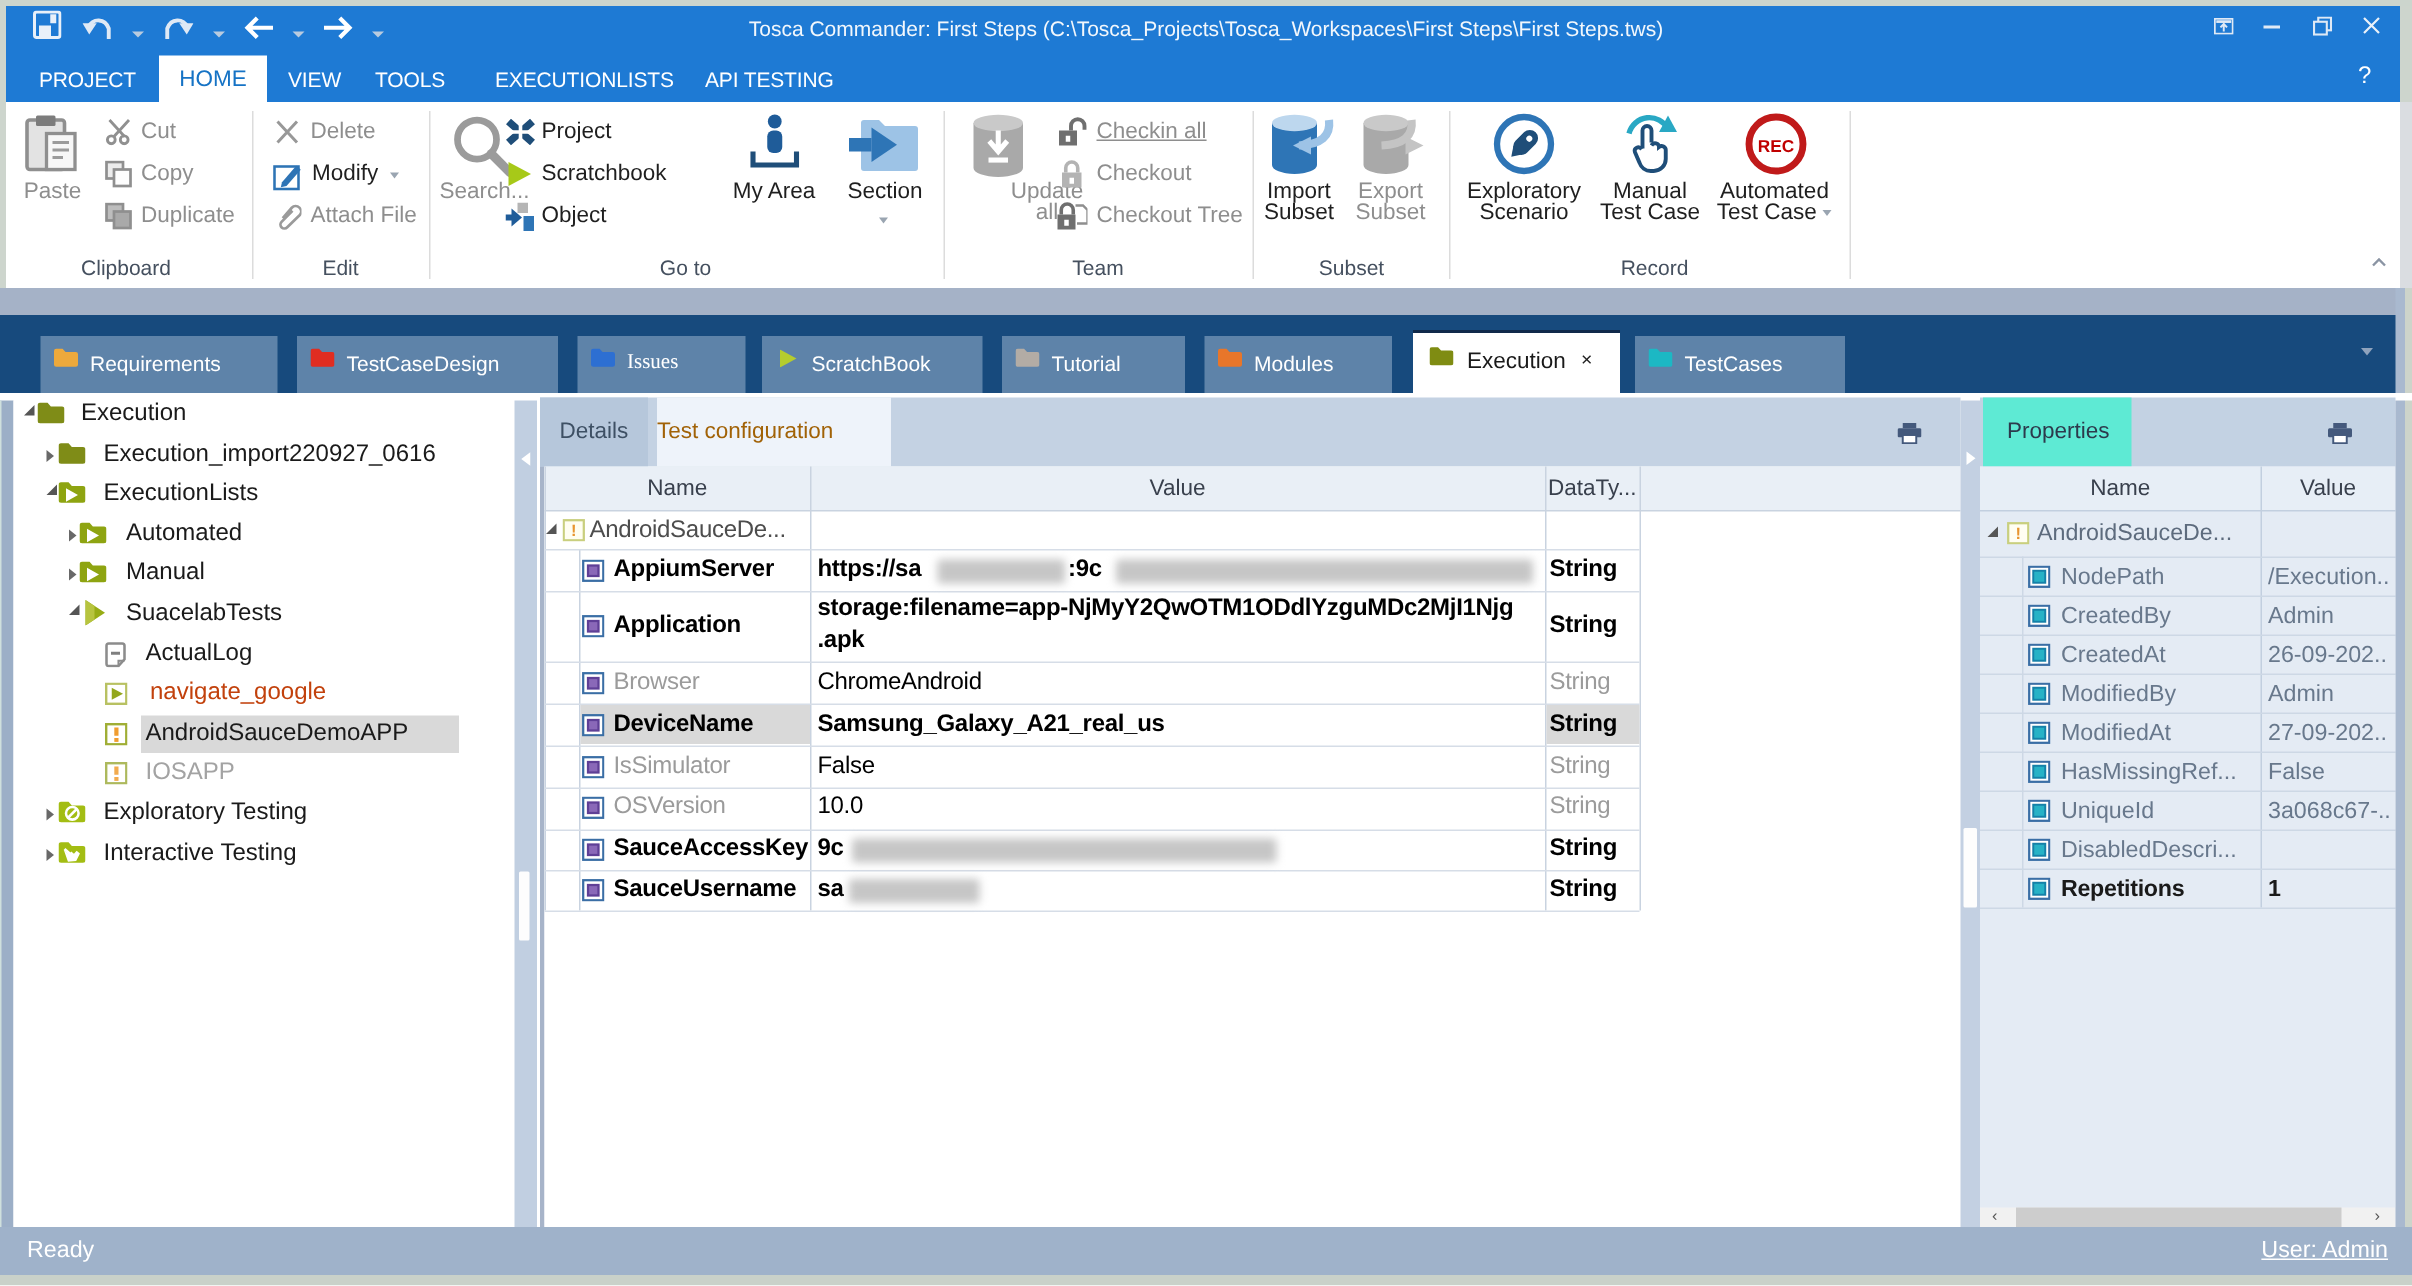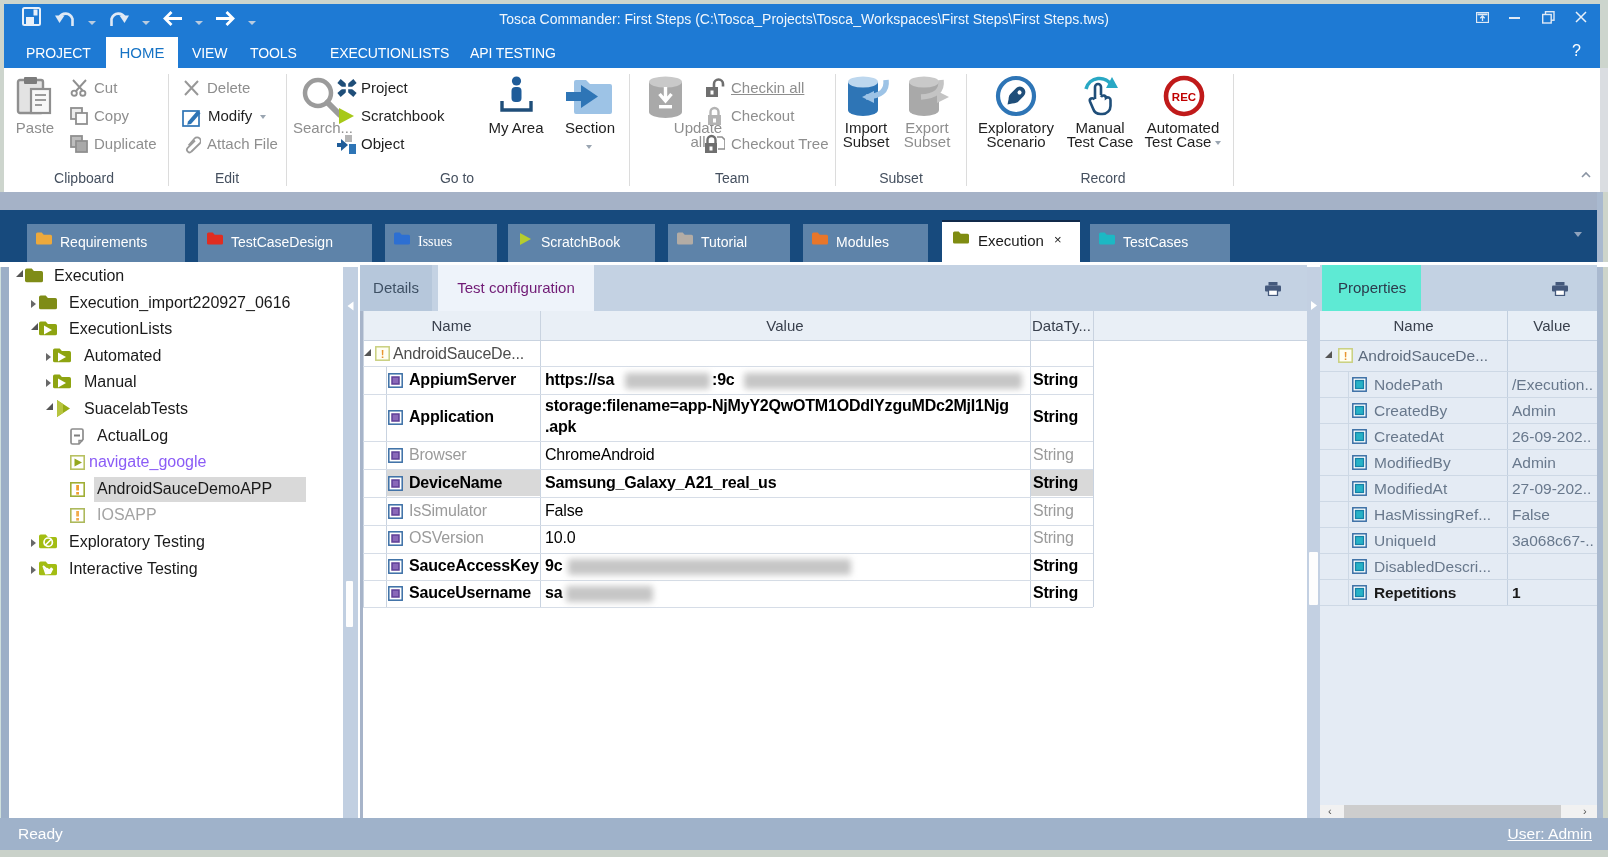--- a/index.html
+++ b/index.html
@@ -409,21 +409,21 @@
             <path d="M9 16 v-3.5 h4" fill="none" stroke="#8c8c8c" stroke-width="1.4"></path>
             <rect x="4" y="6.5" width="6" height="2" fill="#7f7f7f"></rect>
           </svg>
         <span class="nm" style="left:88px;">ActualLog</span>
       </div>
       <div class="trow" style="left:0;top:183px;width:339px;">
         <svg class="abs" style="left:61px;top:5px;" width="15" height="15" viewBox="0 0 15 15">
             <rect x="0.8" y="0.8" width="13.4" height="13.4" fill="#fff" stroke="#b8c162" stroke-width="1.6"></rect>
             <polygon points="4.5,3.5 12,7.5 4.5,11.5" fill="#94a71d"></polygon>
           </svg>
-        <span class="nm" style="left:80px;color:#8b5cf6;">navigate_google</span>
+        <span class="nm" style="left:91px;color:#c2410c;">navigate_google</span>
       </div>
       <div class="trow" style="left:0;top:210px;width:339px;">
         <div class="abs" style="left:85px;top:0;width:212px;height:25px;background:#d9d9d9;"></div>
         <svg class="abs" style="left:61px;top:5px;" width="15" height="15" viewBox="0 0 15 15">
             <rect x="0.8" y="0.8" width="13.4" height="13.4" fill="#fff" stroke="#a0ae35" stroke-width="1.6"></rect>
             <rect x="6.2" y="3" width="2.8" height="5.5" fill="#f09d30"></rect>
             <rect x="6.2" y="10" width="2.8" height="2.6" fill="#f09d30"></rect>
           </svg>
         <span class="nm" style="left:88px;">AndroidSauceDemoAPP</span>
       </div>
@@ -457,21 +457,21 @@
     </div>
     <svg class="abs" style="left:347px;top:34px;z-index:5;" width="7" height="10" viewBox="0 0 7 10">
         <polygon points="6.5,0.5 0.5,5 6.5,9.5" fill="#fff"></polygon>
       </svg>
     <div class="abs" style="left:346px;top:314px;width:7px;height:46px;background:#fdfdfd;border-radius:1px;z-index:5;"></div>
     <div id="treesplit" class="abs"></div>
     <div id="vline1" class="abs"></div>
     <div id="midpanel" class="abs">
       <div id="midhead"></div>
       <div class="abs" style="left:-3px;top:-2px;width:72px;height:46px;background:#b6c7db;color:#3e5064;font-size:15px;text-align:center;line-height:46px;">Details</div>
-      <div class="abs" style="left:75px;top:-2px;width:156px;height:46px;background:#eef3fa;color:#701a75;font-size:15px;text-align:center;line-height:46px;">Test configuration</div>
+      <div class="abs" style="left:75px;top:-2px;width:156px;height:46px;background:#eef3fa;color:#a16207;font-size:15px;text-align:left;line-height:46px;">Test configuration</div>
       <svg class="abs" style="left:902px;top:15px;" width="16" height="14" viewBox="0 0 16 14">
           <rect x="3.5" y="0" width="9" height="3.5" fill="#44597c"></rect>
           <rect x="0" y="3.5" width="16" height="6" rx="1" fill="#44597c"></rect>
           <rect x="3.5" y="8" width="9" height="5.5" fill="#fff" stroke="#44597c" stroke-width="1.3"></rect>
         </svg>
 
       <div class="abs" style="left:0;top:44px;width:944px;height:29px;background:#e9eff6;"></div>
       <div class="hdrcell" style="left:0;width:177px;">Name</div>
       <div class="hdrcell" style="left:177px;width:490px;">Value</div>
       <div class="hdrcell" style="left:667px;width:63px;">DataTy...</div>

